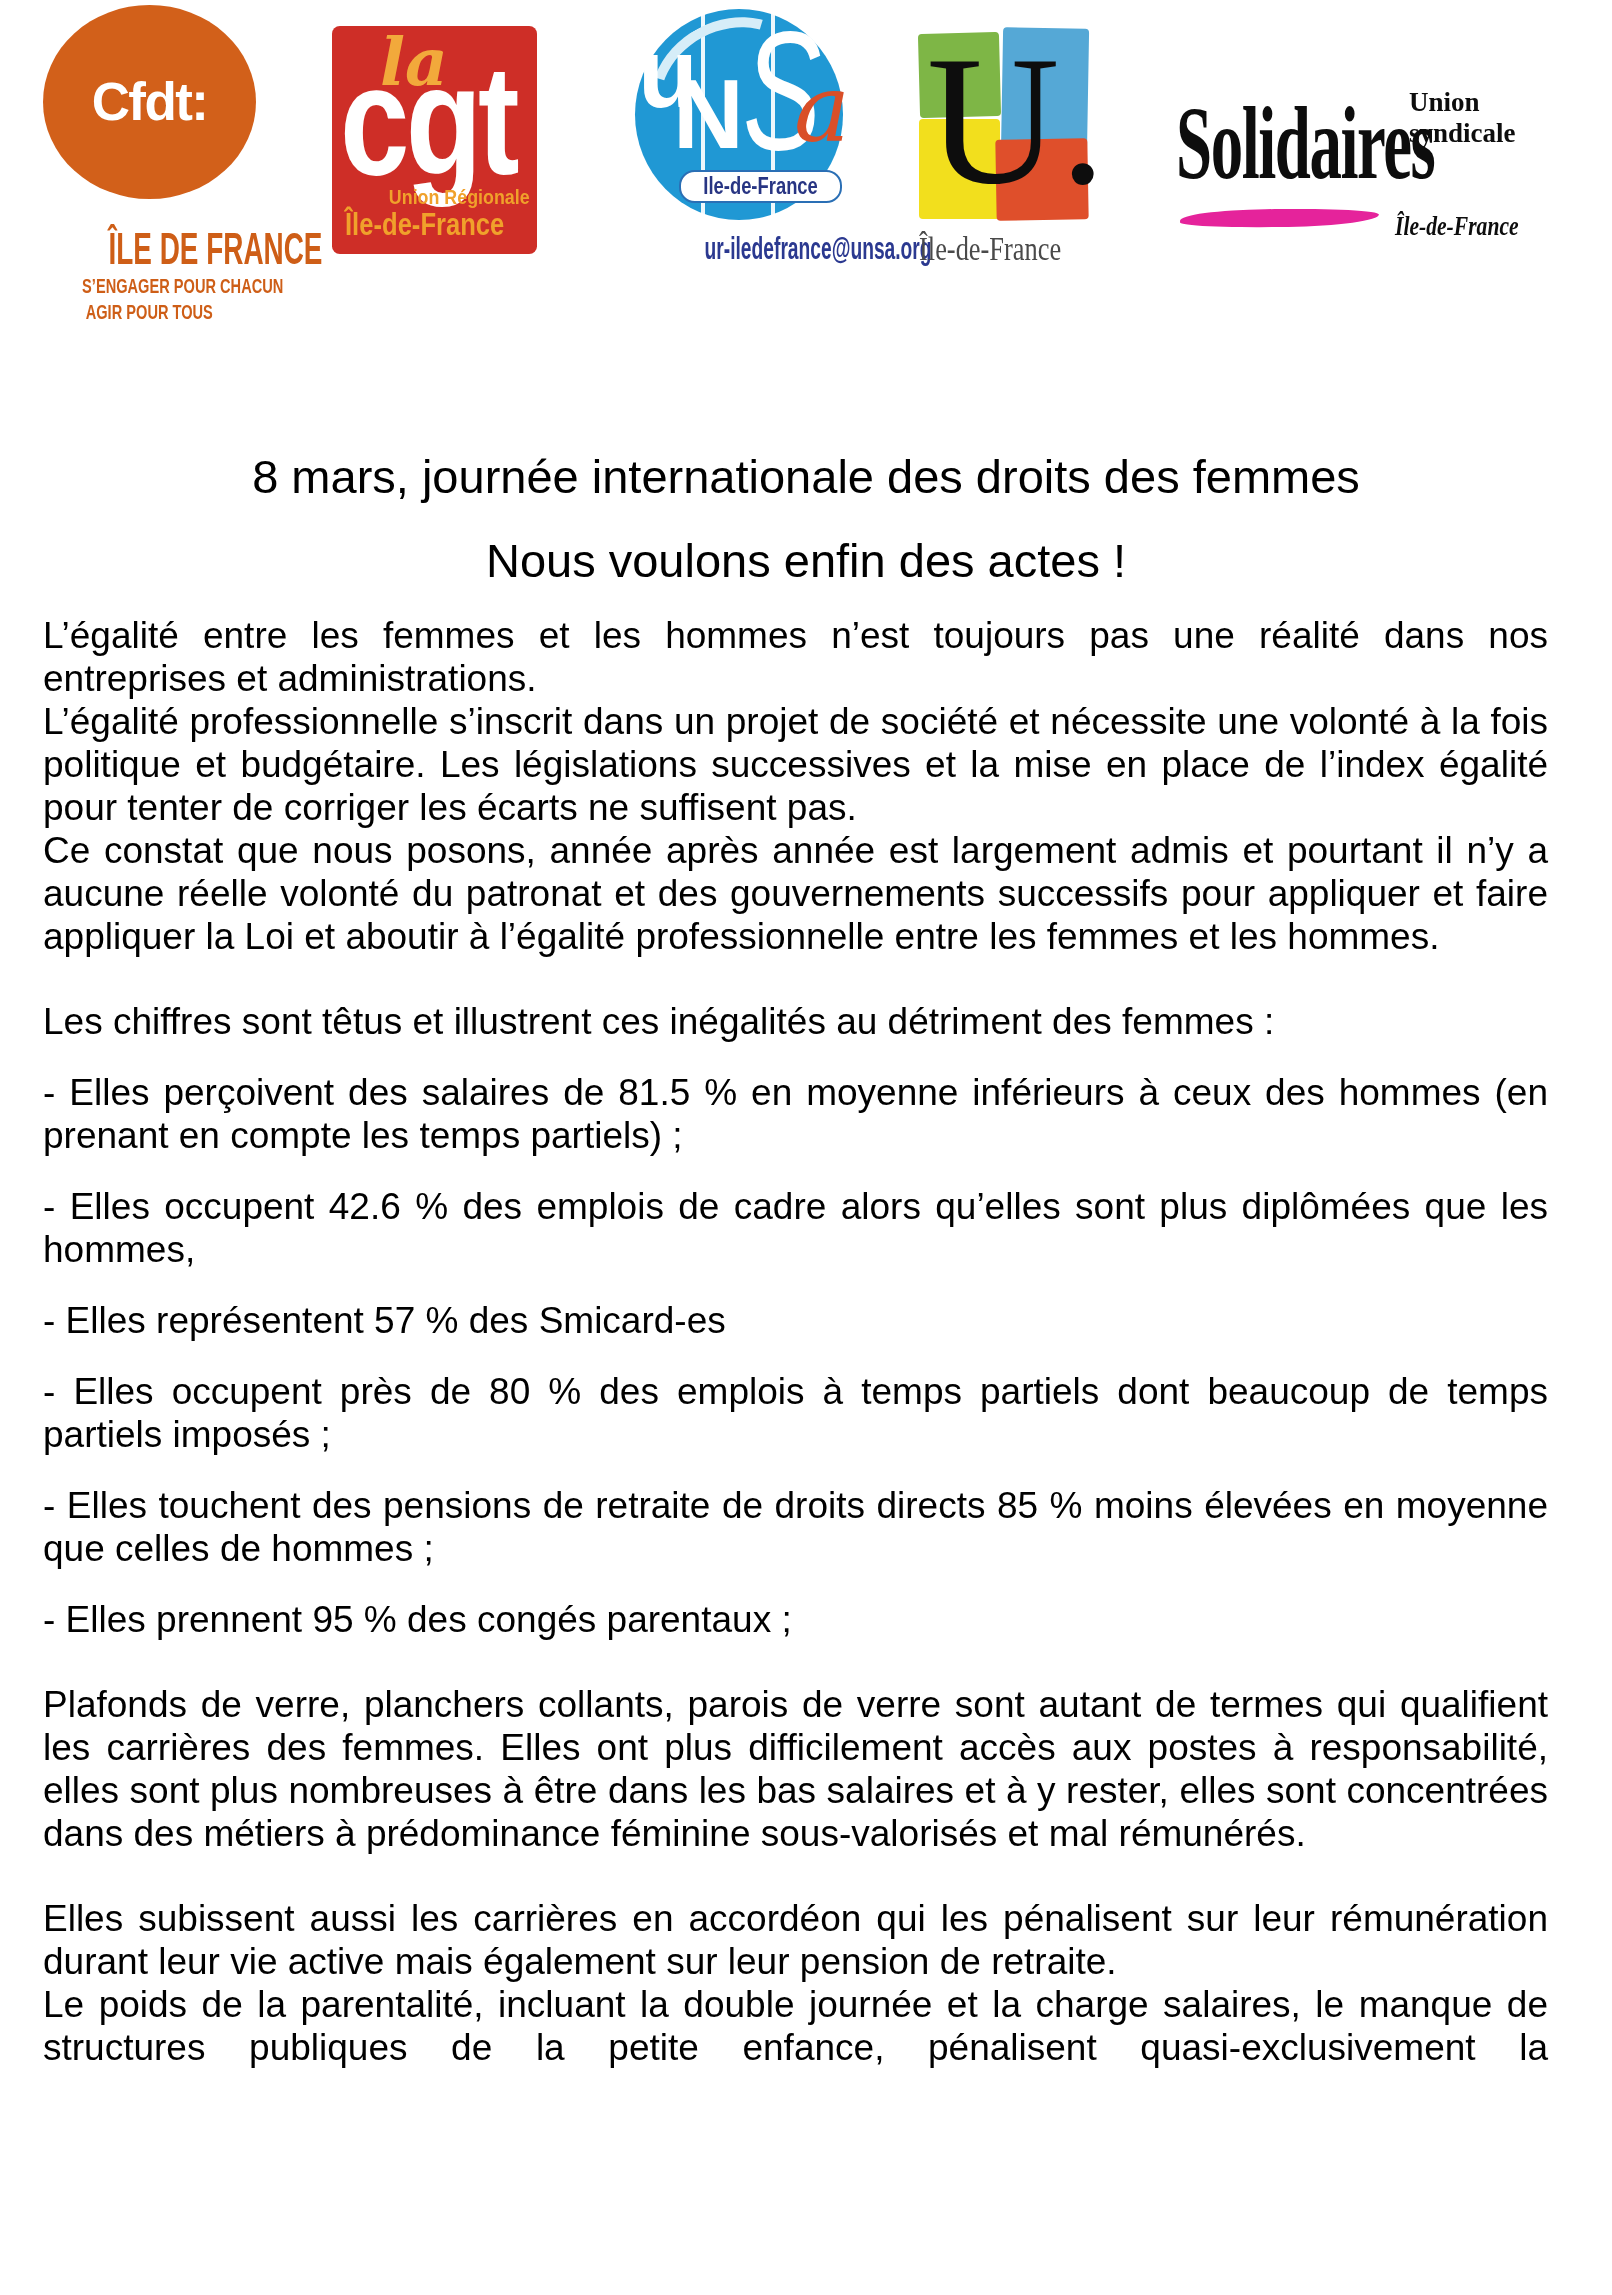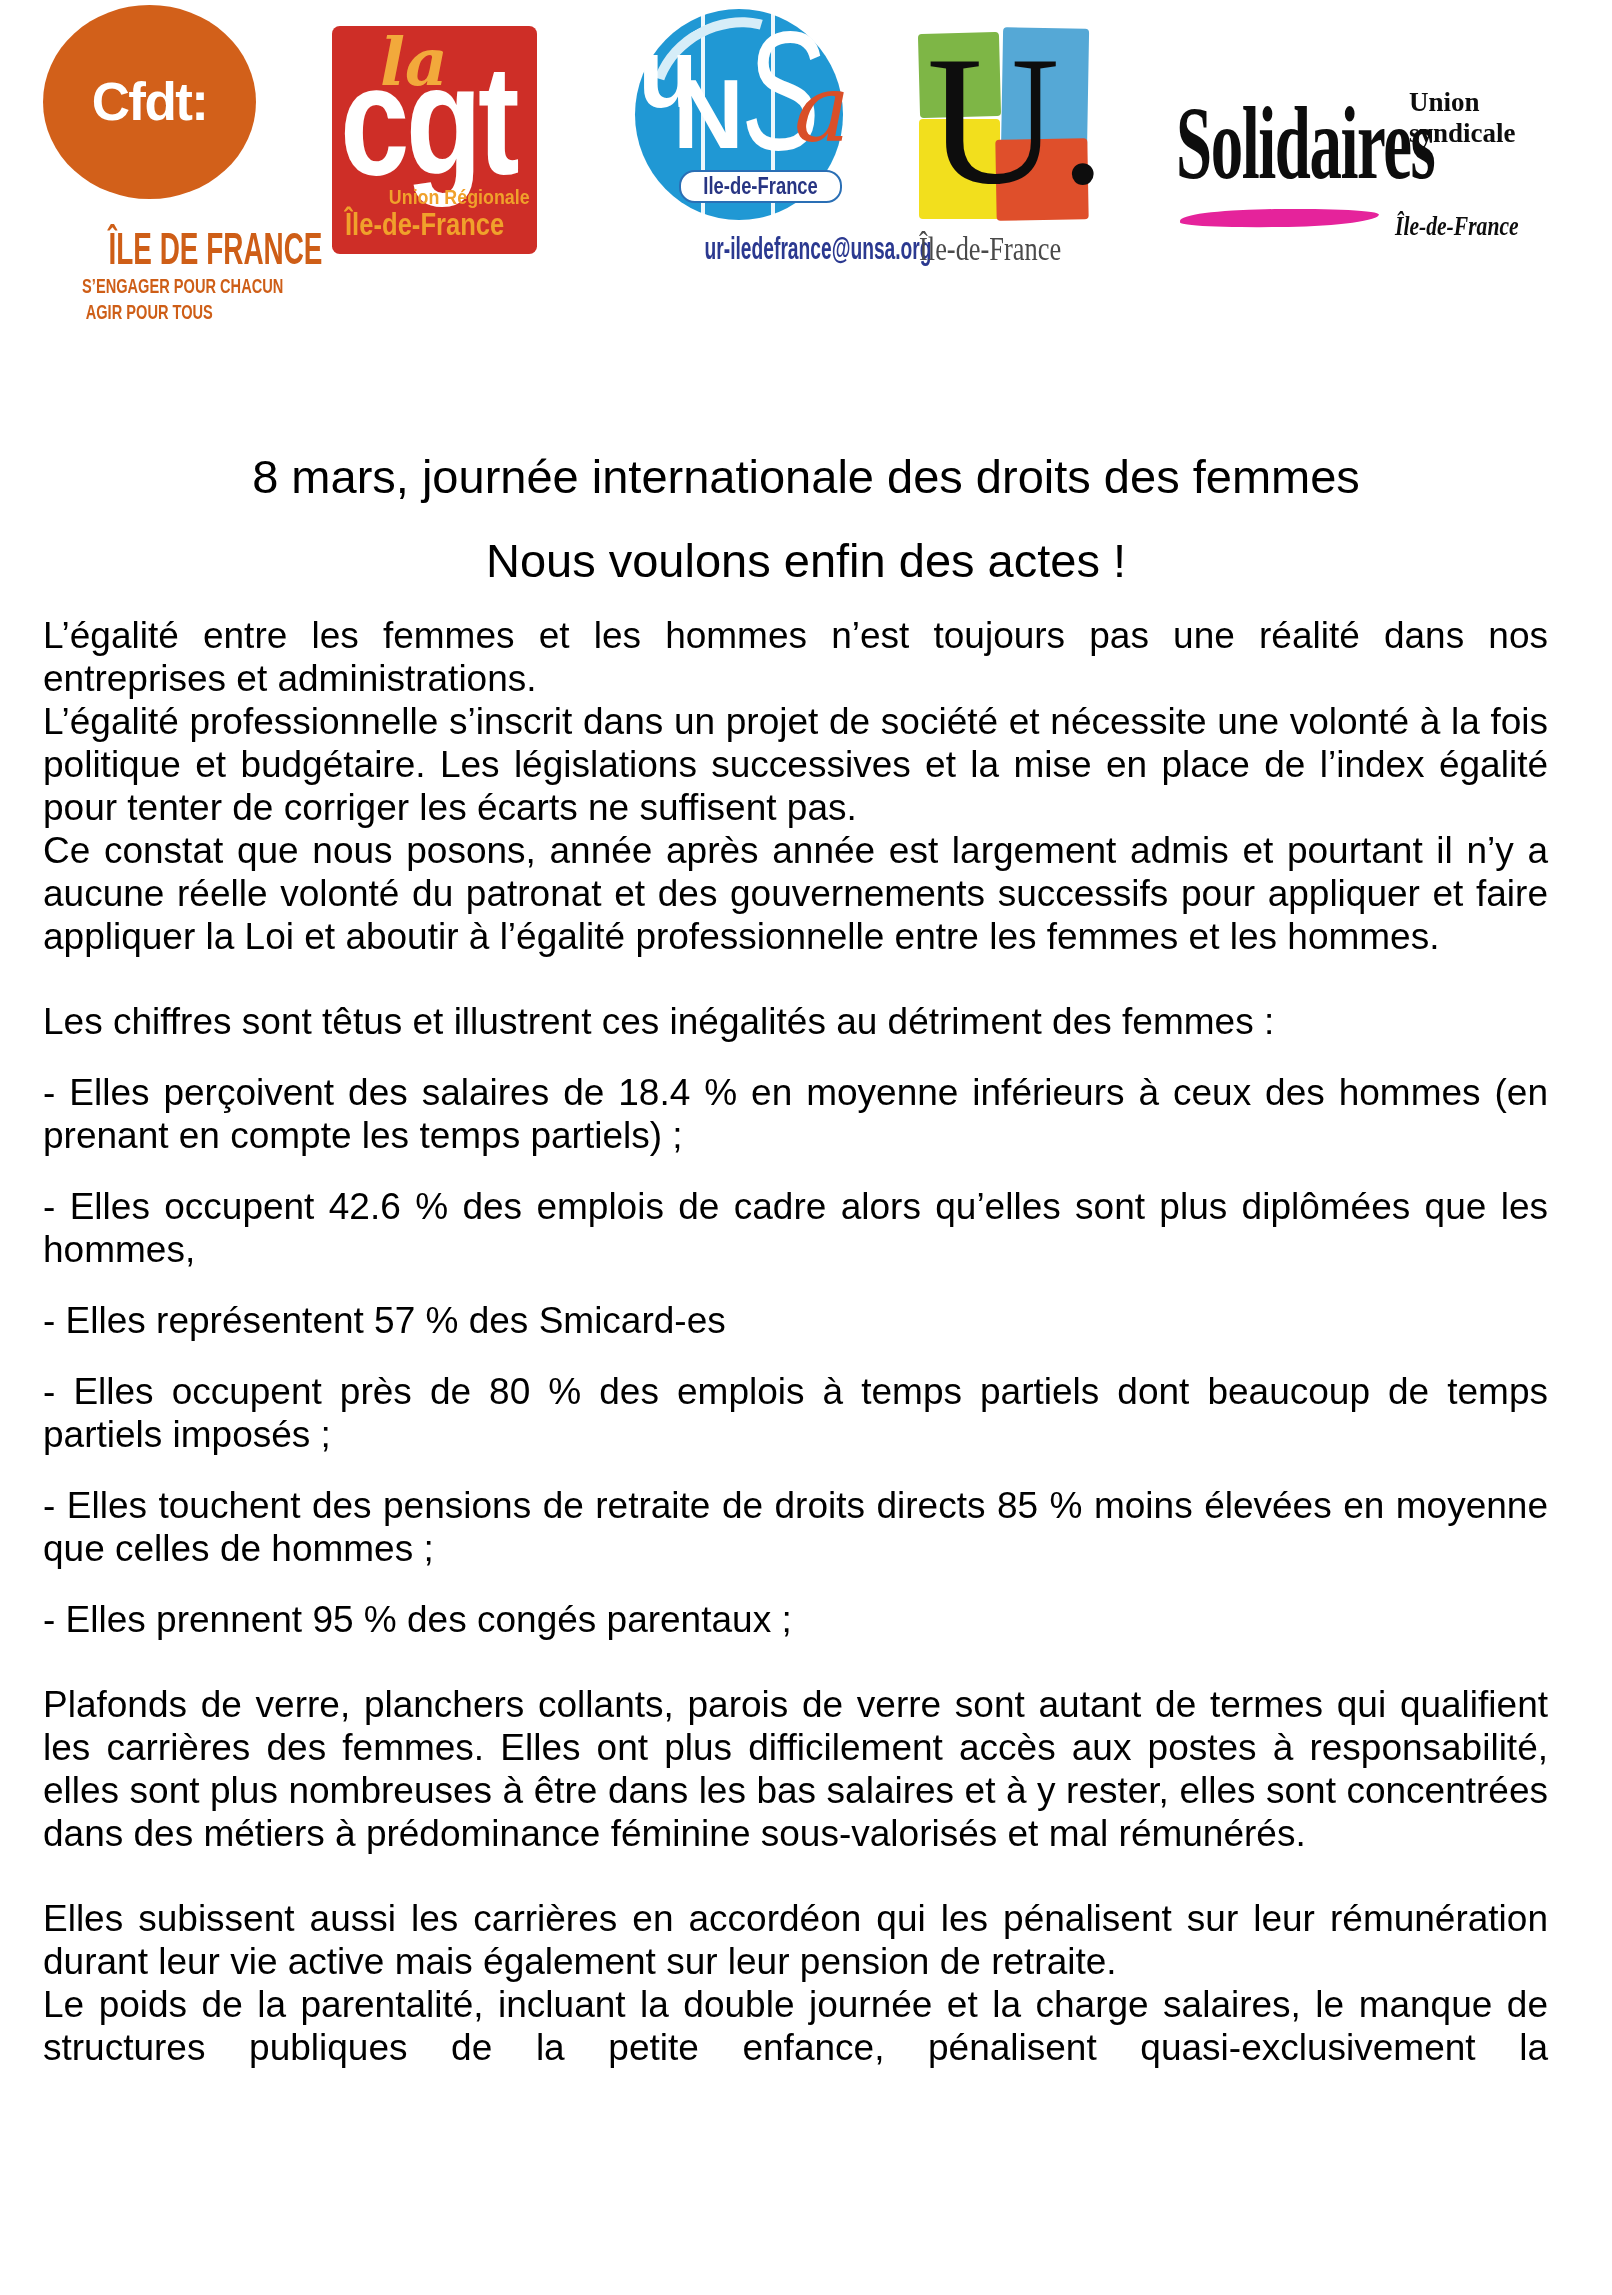--- a/index.html
+++ b/index.html
@@ -167,21 +167,21 @@
   </header>
 
   <h1 class="title1">8 mars, journée internationale des droits des femmes</h1>
   <h2 class="title2">Nous voulons enfin des actes !</h2>
 
   <main>
     <p>L’égalité entre les femmes et les hommes n’est toujours pas une réalité dans nos entreprises et administrations.</p>
     <p>L’égalité professionnelle s’inscrit dans un projet de société et nécessite une volonté à la fois politique et budgétaire. Les législations successives et la mise en place de l’index égalité pour tenter de corriger les écarts ne suffisent pas.</p>
     <p>Ce constat que nous posons, année après année est largement admis et pourtant il n’y a aucune réelle volonté du patronat et des gouvernements successifs pour appliquer et faire appliquer la Loi et aboutir à l’égalité professionnelle entre les femmes et les hommes.</p>
     <p class="sec">Les chiffres sont têtus et illustrent ces inégalités au détriment des femmes :</p>
-    <p class="item">- Elles perçoivent des salaires de 18.4 % en moyenne inférieurs à ceux des hommes (en prenant en compte les temps partiels) ;</p>
+    <p class="item">- Elles perçoivent des salaires de 81.5 % en moyenne inférieurs à ceux des hommes (en prenant en compte les temps partiels) ;</p>
     <p class="item">- Elles occupent 42.6 % des emplois de cadre alors qu’elles sont plus diplômées que les hommes,</p>
     <p class="item">- Elles représentent 57 % des Smicard-es</p>
     <p class="item">- Elles occupent près de 80 % des emplois à temps partiels dont beaucoup de temps partiels imposés ;</p>
     <p class="item">- Elles touchent des pensions de retraite de droits directs 85 % moins élevées en moyenne que celles de hommes ;</p>
     <p class="item">- Elles prennent 95 % des congés parentaux ;</p>
     <p class="sec">Plafonds de verre, planchers collants, parois de verre sont autant de termes qui qualifient les carrières des femmes. Elles ont plus difficilement accès aux postes à responsabilité, elles sont plus nombreuses à être dans les bas salaires et à y rester, elles sont concentrées dans des métiers à prédominance féminine sous-valorisés et mal rémunérés.</p>
     <p class="sec">Elles subissent aussi les carrières en accordéon qui les pénalisent sur leur rémunération durant leur vie active mais également sur leur pension de retraite.</p>
     <p class="cut">Le poids de la parentalité, incluant la double journée et la charge salaires, le manque de structures publiques de la petite enfance, pénalisent quasi-exclusivement la</p>
   </main>
 

